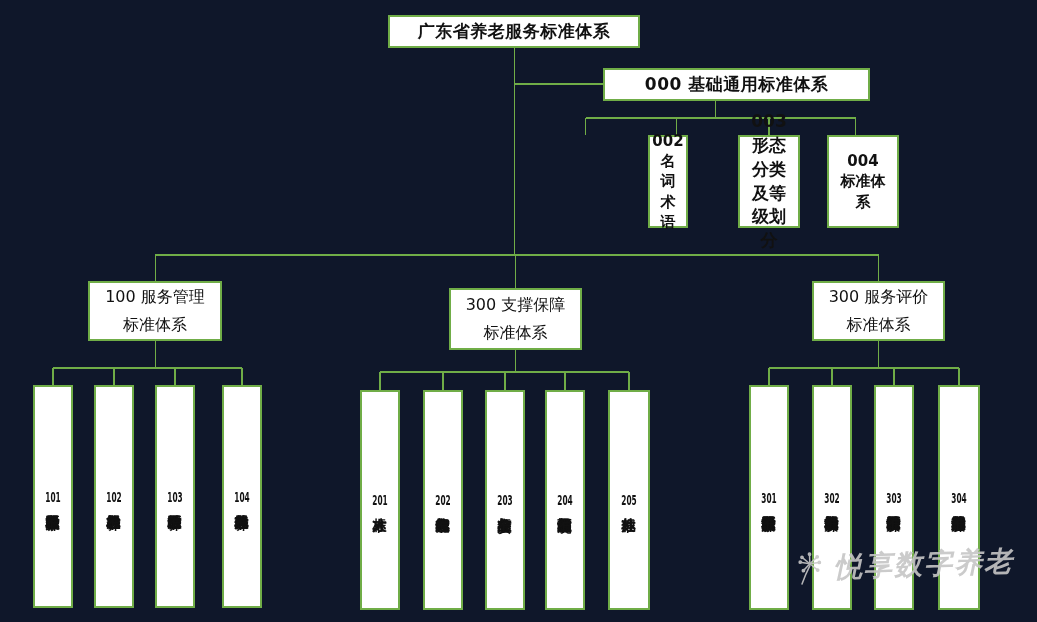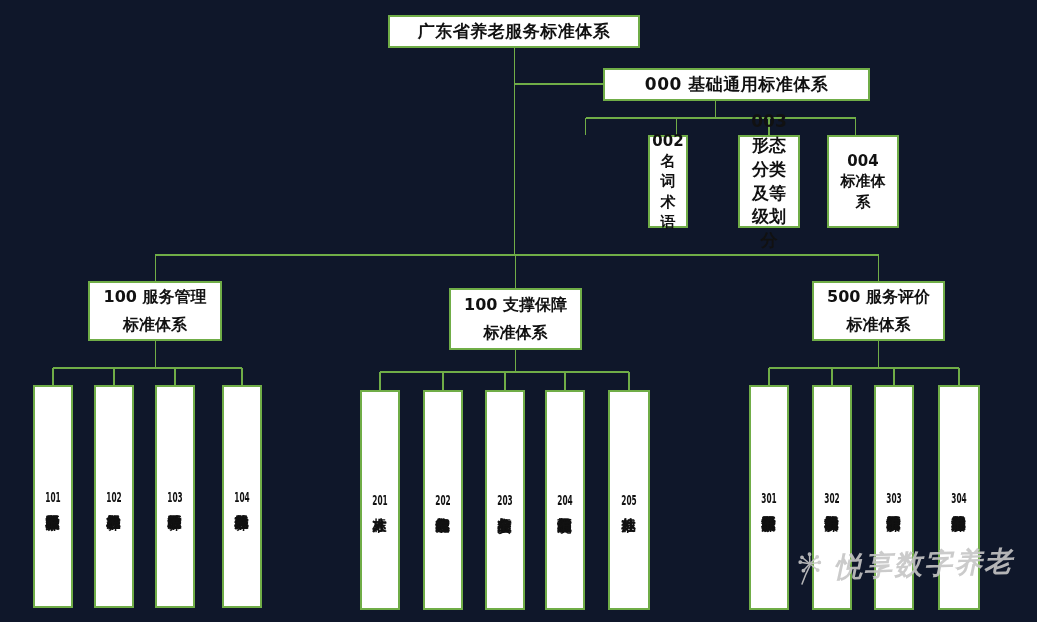--- a/index.html
+++ b/index.html
@@ -11,21 +11,21 @@
   body{font-family:"DejaVu Sans","Liberation Sans",sans-serif;color:var(--ink);}
   .stage{position:relative;width:1037px;height:622px;background:#0f172a;overflow:hidden;}
   .lines{position:absolute;left:0;top:0;width:1037px;height:622px;}
   .box{
     position:absolute;box-sizing:border-box;background:#ffffff;
     border:2px solid var(--green);
     display:flex;align-items:center;justify-content:center;
     text-align:center;color:var(--ink);
   }
   .title-box{font-size:17px;font-weight:bold;letter-spacing:0.5px;}
-  .branch-box{font-size:16px;font-weight:bold;white-space:pre-line;line-height:1.75;}
+  .branch-box{font-size:16px;font-weight:normal;white-space:pre-line;line-height:1.75;}
   .small-box{flex-direction:column;font-weight:bold;font-size:15px;line-height:1.35;padding:0 8px;}
   .small-box .stext{word-break:break-all;}
   .small-box.small-text{font-size:17px;line-height:1.4;}
   .tall-box{
     writing-mode:vertical-lr;text-orientation:upright;
     font-weight:bold;font-size:14px;line-height:18px;
     padding:22px 0;letter-spacing:0;
   }
   .tall-box .num{text-combine-upright:all;}
   .watermark{
@@ -61,23 +61,23 @@
     <div class="snum">003</div>
     <div class="stext">形态分类及等级划分</div>
   </div>
   <div class="box small-box" style="left:827px;top:135px;width:72px;height:93px;">
     <div class="snum">004</div>
     <div class="stext">标准体系</div>
   </div>
 
   <div class="box branch-box" style="left:88px;top:281px;width:134px;height:60px;">100 服务管理
 标准体系</div>
-  <div class="box branch-box" style="left:449px;top:288px;width:133px;height:62px;">100 支撑保障
+  <div class="box branch-box" style="left:449px;top:288px;width:133px;height:62px;">300 支撑保障
 标准体系</div>
-  <div class="box branch-box" style="left:812px;top:281px;width:133px;height:60px;">500 服务评价
+  <div class="box branch-box" style="left:812px;top:281px;width:133px;height:60px;">300 服务评价
 标准体系</div>
 
   <div class="box tall-box" style="left:33px;top:385px;width:40px;height:223px;">
     <div class="vtext"><span class="num">101</span><span>居家社区养老服务标准</span></div>
   </div>
   <div class="box tall-box" style="left:94px;top:385px;width:40px;height:223px;">
     <div class="vtext"><span class="num">102</span><span>机构养老服务标准</span></div>
   </div>
   <div class="box tall-box" style="left:155px;top:385px;width:40px;height:223px;">
     <div class="vtext"><span class="num">103</span><span>医养结合服务标准</span></div>

